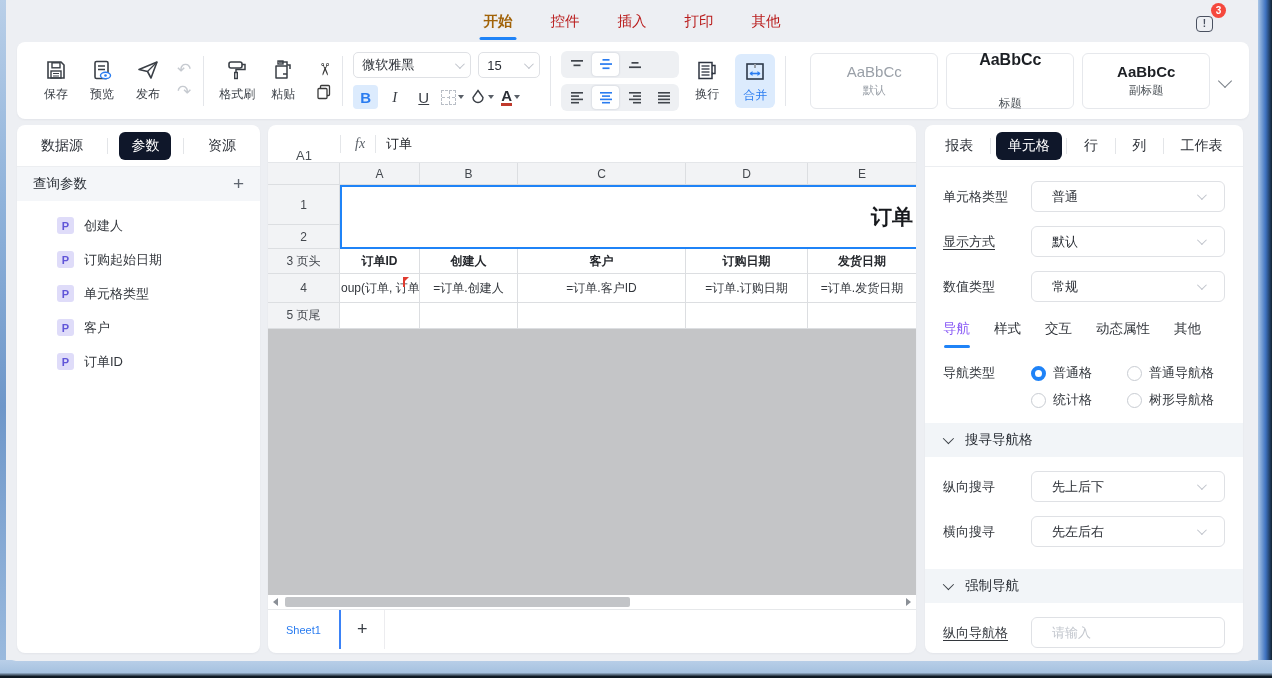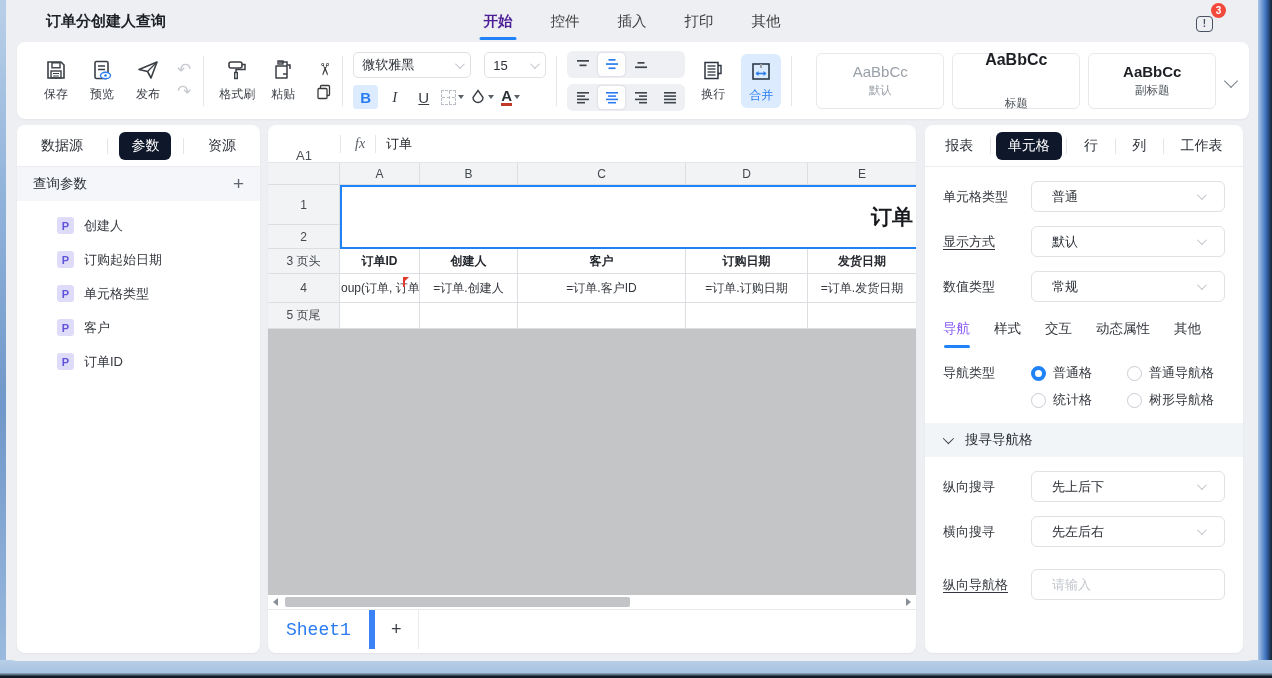--- a/index.html
+++ b/index.html
@@ -15,43 +15,43 @@
                  background:linear-gradient(180deg,#b9cfe8 0%,#a6c2e0 70%,#0d1822 92%); }
 
   
   .app { position:absolute; left:6px; top:0; width:1252px; height:661px;
          background:#edeff3; border-radius:8px 8px 10px 10px; overflow:hidden; }
 
   
   .topbar { position:absolute; left:0; top:0; width:100%; height:42px; }
   .doc-title { position:absolute; left:40px; top:0; line-height:42px; font-size:15px; font-weight:600; color:#1c1f24; }
   .menu { position:absolute; left:50%; transform:translateX(-50%); top:0; height:42px; display:flex; gap:34px; align-items:center; }
-  .menu-tab { font-size:14.5px; color:#404040; position:relative; padding:0 2px; cursor:default; }
-  .menu-tab.active { font-weight:700; color:#4c1d95;font-family:Liberation Serif, serif; }
+  .menu-tab { font-size:14.5px; color:#b91c1c; position:relative; padding:0 2px; cursor:default; }
+  .menu-tab.active { font-weight:700; color:#a16207;font-family:Liberation Serif, serif; }
   .menu-tab.active::after { content:""; position:absolute; left:-2px; right:-2px; bottom:-9px; height:3px; background:#1f83f7; border-radius:2px; }
   .notify { position:absolute; right:38px; top:9px; width:24px; height:24px; }
   .notify-bubble { width:17px; height:16px; border:1.6px solid #4a5160; border-radius:4px; position:absolute; left:0; bottom:1px;
                    font-size:10px; font-weight:700; color:#4a5160; text-align:center; line-height:13px; }
   .notify-badge { position:absolute; right:-6px; top:-6px; min-width:15px; height:15px; border-radius:8px; background:#f5483d;
                   color:#fff; font-size:10px; font-weight:700; text-align:center; line-height:15px; padding:0 3px; }
 
   
   .toolbar { position:absolute; left:11px; top:42px; width:1232px; height:77px; background:#fff; border-radius:8px;
              box-shadow:0 1px 2px rgba(30,40,60,.05); display:flex; align-items:center; padding:0 12px 0 16px; }
   .tb-sep { width:1px; height:50px; background:#e4e6ea; margin:0 10px; flex:none; }
   .tb-bigbtn { width:46px; display:flex; flex-direction:column; align-items:center; gap:4px; flex:none; cursor:default; }
   .tb-bigbtn .lbl { font-size:12px; color:#3a3f46; }
   .icon-24 { width:24px; height:24px; display:block; }
   .undo-col { display:flex; flex-direction:column; gap:8px; margin:0 2px 0 6px; flex:none; }
   .undo-col span { font-size:17px; line-height:14px; color:#c6cad0; }
   .cutcopy-col { display:flex; flex-direction:column; align-items:center; gap:7px; margin-left:10px; flex:none; }
   .scissors { font-size:17px; color:#3a3a3a; display:inline-block; transform:rotate(90deg); line-height:16px; }
 
   .font-col { display:flex; flex-direction:column; gap:7px; flex:none; }
-  .font-row1 { display:flex; gap:13px;justify-content:center; }
+  .font-row1 { display:flex; gap:7px;justify-content:center; }
   .select-box { height:26px; border:1px solid #dfe1e5; border-radius:5px; display:flex; align-items:center;
                 padding:0 8px; font-size:13px; color:#2b2f36; background:#fff; }
   .select-box .chev { margin-left:auto; }
   .chev { width:7px; height:7px; border-right:1.4px solid #c0c4cc; border-bottom:1.4px solid #c0c4cc;
           transform:rotate(45deg) translateY(-2px); flex:none; }
   .w-font { width:118px; } .w-size { width:62px; }
   .font-row2 { display:flex; align-items:center; gap:4px; }
   .fmt-btn { width:25px; height:24px; border-radius:4px; display:flex; align-items:center; justify-content:center;
              font-size:15px; color:#3a3f46; }
   .fmt-btn.bold { background:#dcebfd; color:#2a7cf0; font-weight:700; }
@@ -142,21 +142,21 @@
   .ovf-mark::after { content:""; position:absolute; left:2px; top:0; border-top:4px solid #e03a2f; border-right:4px solid transparent; }
   .canvas-gray { background:#c4c5c7; height:266px; }
 
   
   .hscroll { height:14px; display:flex; align-items:center; position:relative; background:#fff; }
   .arr { width:0; height:0; border-top:4px solid transparent; border-bottom:4px solid transparent; margin:0 5px; }
   .arr-l { border-right:5px solid #8a8f96; }
   .arr-r { border-left:5px solid #8a8f96; margin-left:auto; }
   .h-thumb { position:absolute; left:17px; width:345px; top:2px; height:10px; background:#c2c4c7; border-radius:2px; }
   .sheetbar { height:40px; border-top:1px solid #e6e8ea; display:flex; align-items:stretch; }
-  .sheet-tab { padding:0 18px; display:flex; align-items:center; font-size:18px; color:#2a7cf0; border-right:6px solid #3b82f6;font-family:Liberation Mono, monospace; }
+  .sheet-tab { padding:0 18px; display:flex; align-items:center; font-size:11px; color:#2a7cf0; border-right:2px solid #3b82f6; }
   .sheet-add { width:44px; display:flex; align-items:center; justify-content:center; font-size:18px; color:#3a3f46; border-right:1px solid #ececef; }
 
   
   .insp-body { padding:0 18px; }
   .f-row { display:flex; align-items:center; margin-top:14px; }
   .f-label { width:88px; flex:none; font-size:13px; color:#33373d; }
   .f-label.link { text-decoration:underline; text-underline-offset:3px; }
   .f-control { flex:1; height:31px; border:1px solid #dfe1e5; border-radius:6px; display:flex; align-items:center;
                padding:0 20px; font-size:13px; color:#2b2f36; background:#fff; }
   .f-control .chev { margin-left:auto; }
@@ -182,21 +182,20 @@
 </head>
 <body>
 
 <div class="frame-left"></div>
 <div class="frame-right"></div>
 <div class="frame-bottom"></div>
 
 <div class="app">
 
   <div class="topbar">
-    <div class="doc-title">订单分创建人查询</div>
     <div class="menu">
       <div class="menu-tab active">开始</div>
       <div class="menu-tab">控件</div>
       <div class="menu-tab">插入</div>
       <div class="menu-tab">打印</div>
       <div class="menu-tab">其他</div>
     </div>
     <div class="notify">
       <div class="notify-bubble">!</div>
       <div class="notify-badge">3</div>
@@ -592,20 +591,24 @@
       </div>
       <div class="f-row">
         <div class="f-label">横向搜寻</div>
         <div class="f-control">
           <span>先左后右</span>
           <span class="chev"></span>
         </div>
       </div>
 
       <div class="gap8"></div>
+      <div class="insp-band">
+        <span class="band-chev"></span>
+        <span class="t">强制导航</span>
+      </div>
 
       <div class="f-row">
         <div class="f-label link">纵向导航格</div>
         <div class="f-control">
           <input placeholder="请输入" style="">
         </div>
       </div>
 
     </div>
   </div>

